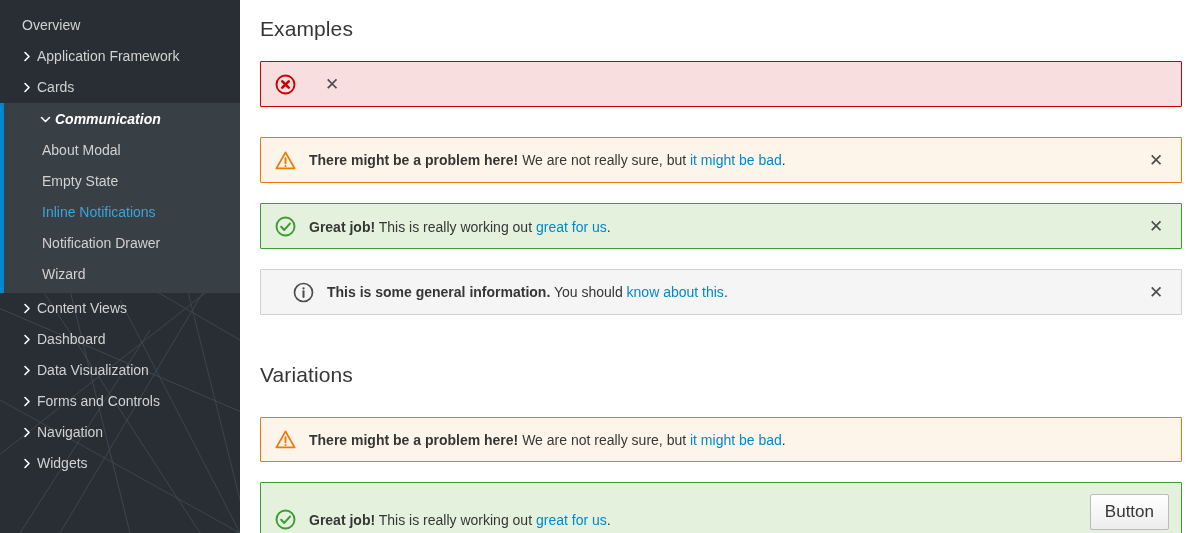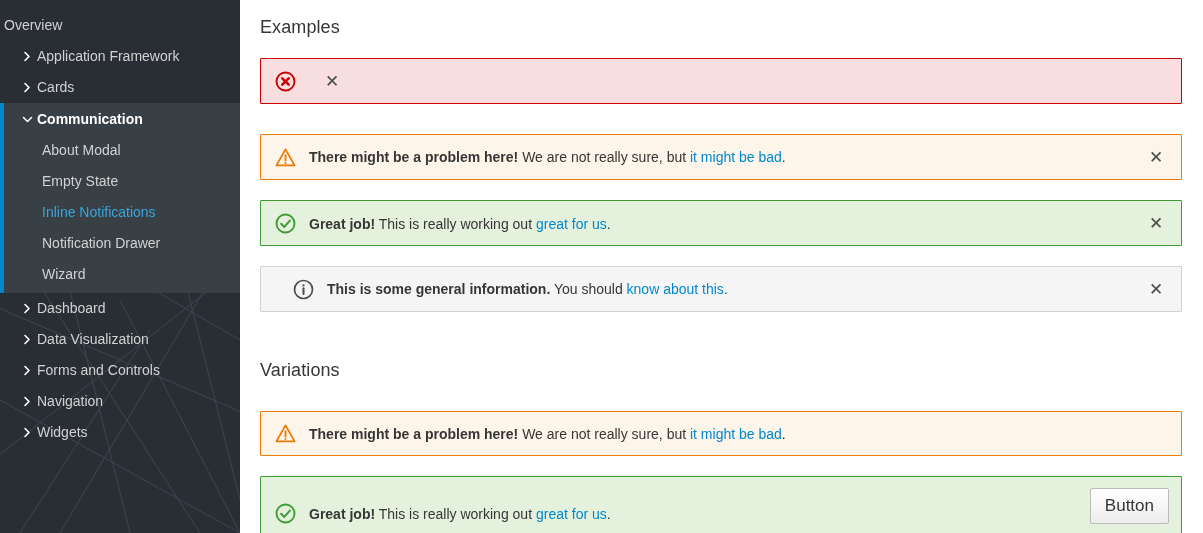--- a/index.html
+++ b/index.html
@@ -66,34 +66,35 @@
     text-align: left;
   }
 
   .nav-caret svg { display: block; }
 
   .nav-label {
     color: #d1d1d1;
     font-size: 14px;
   }
 
-  .nav-item.no-caret { padding-left: 4px; }
+  .nav-item.no-caret { padding-left: 22px; }
   .nav-item.no-caret .nav-label { color: #d1d1d1; }
 
   
   .nav-group {
     background: #383f45;
     border-left: 4px solid #0088ce;
     position: relative;
   }
 
   .nav-group > .nav-item.group-header {
-    padding-left: 18px;
+    padding-left: 36px;
     height: 32px;
     line-height: 32px;
+    font-style: italic;
   }
   .nav-group > .nav-item.group-header .nav-label {
     color: #ffffff;
     font-weight: bold;
   }
 
   .nav-sub {
     padding-bottom: 3px;
   }
 
@@ -114,21 +115,21 @@
   
   #main {
     flex: 1 1 auto;
     height: 533px;
     background: #ffffff;
     overflow: hidden;
     padding: 0 22px 0 20px;
   }
 
   .section-title {
-    font-size: 18px;
+    font-size: 21px;
     color: #363636;
     font-weight: normal;
     letter-spacing: 0.1px;
   }
 
   #examples-title { margin: 17px 0 0 0; }
   #variations-title { margin: 48px 0 0 0; }
 
   .alert-list { margin-top: 20px; }
 
@@ -272,20 +273,28 @@
         </div>
         <div class="nav-sub">
           <a class="nav-subitem">About Modal</a>
           <a class="nav-subitem">Empty State</a>
           <a class="nav-subitem active">Inline Notifications</a>
           <a class="nav-subitem">Notification Drawer</a>
           <a class="nav-subitem">Wizard</a>
         </div>
       </div>
 
+      <div class="nav-item top-level">
+        <span class="nav-caret">
+          <svg width="11" height="11" viewBox="0 0 11 11">
+              <path d="M3 1.5 L7 5.5 L3 9.5" stroke="#fff" stroke-width="1.6" fill="none" stroke-linecap="round" stroke-linejoin="round"></path>
+            </svg>
+        </span>
+        <span class="nav-label">Content Views</span>
+      </div>
 
       <div class="nav-item top-level">
         <span class="nav-caret">
           <svg width="11" height="11" viewBox="0 0 11 11">
               <path d="M3 1.5 L7 5.5 L3 9.5" stroke="#fff" stroke-width="1.6" fill="none" stroke-linecap="round" stroke-linejoin="round"></path>
             </svg>
         </span>
         <span class="nav-label">Dashboard</span>
       </div>
 

